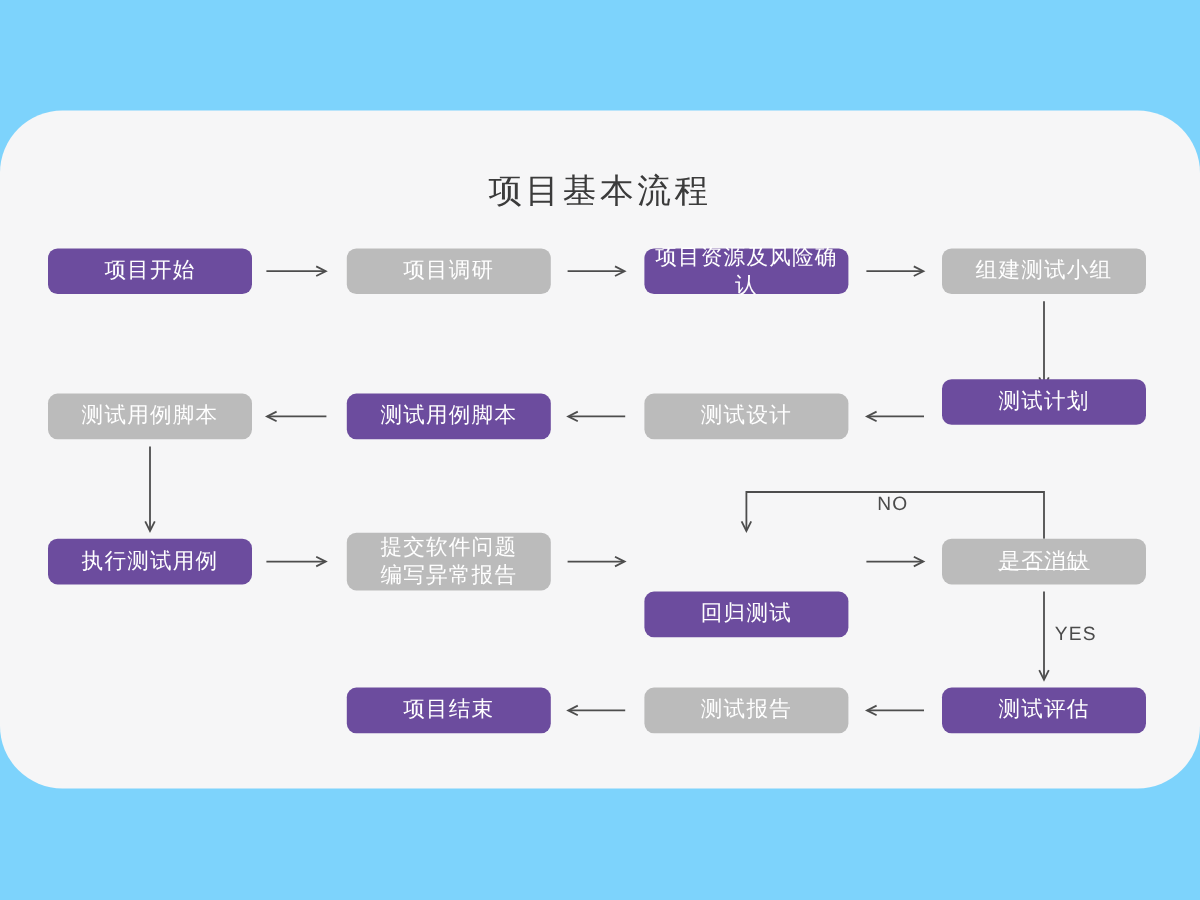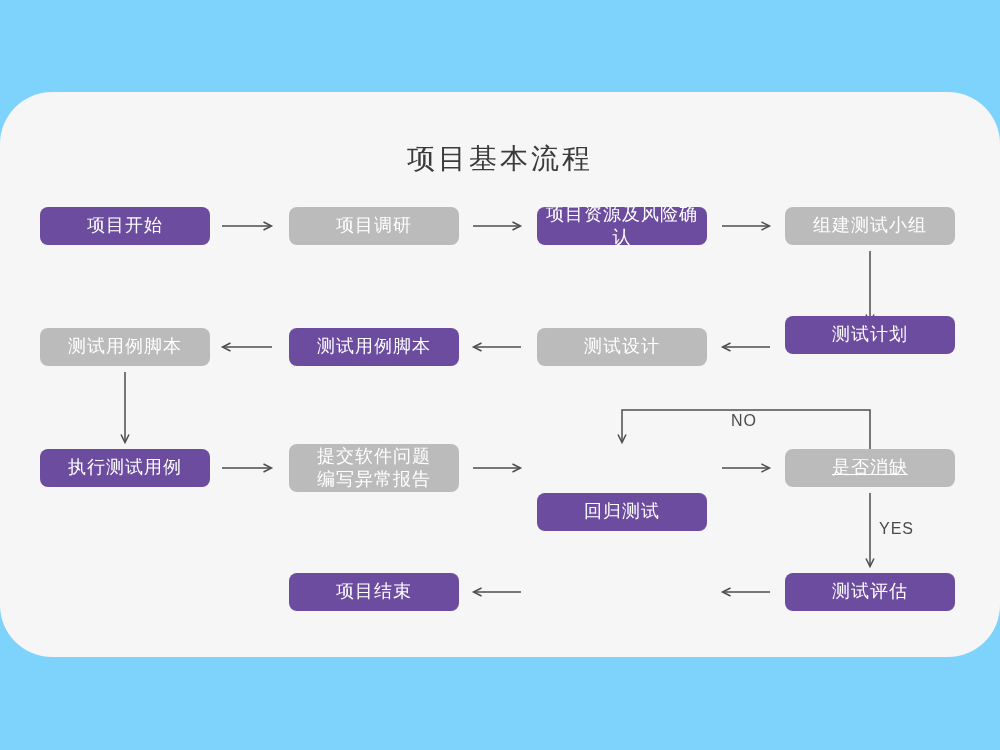--- a/index.html
+++ b/index.html
@@ -75,18 +75,19 @@
   <div class="node purple" style="left:289px; top:328px;">测试用例脚本</div>
   <div class="node gray" style="left:40px;  top:328px;">测试用例脚本</div>
 
   <div class="node purple" style="left:40px;  top:449px;">执行测试用例</div>
   <div class="node gray tall" style="left:289px; top:444px;">提交软件问题
 编写异常报告</div>
   <div class="node purple" style="left:537px; top:449px;margin-top:44px;">回归测试</div>
   <div class="node gray" style="left:785px; top:449px;text-decoration:underline;">是否消缺</div>
 
   <div class="node purple" style="left:785px; top:573px;">测试评估</div>
+  <div class="node gray" style="left:537px; top:573px;">测试报告</div>
   <div class="node purple" style="left:289px; top:573px;">项目结束</div>
 
   <div class="edge-label no">NO</div>
   <div class="edge-label yes">YES</div>
 
 </div>
 
 </body></html>

